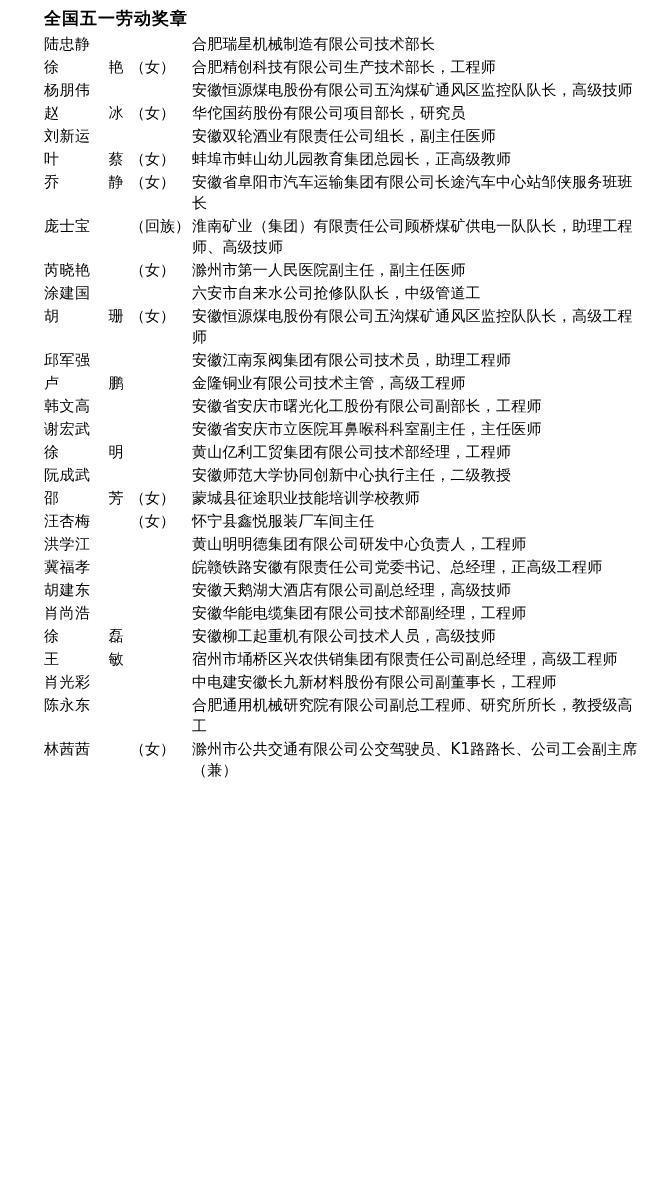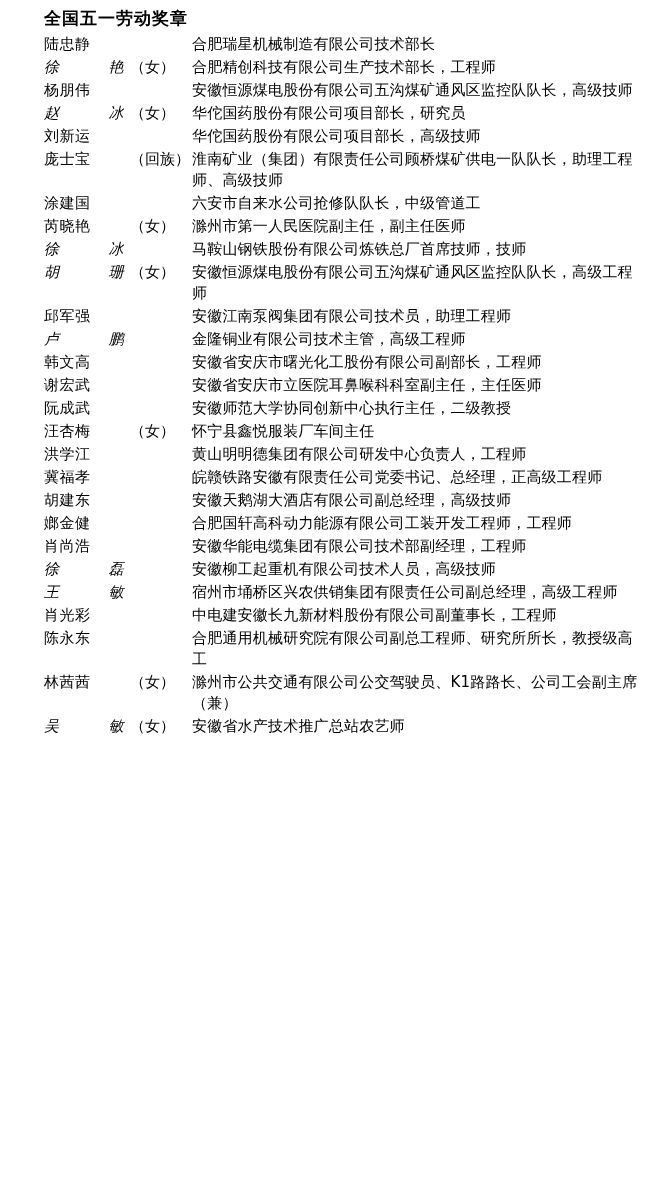--- a/index.html
+++ b/index.html
@@ -39,21 +39,20 @@
   }
   td.name {
     width: 86px;
     white-space: nowrap;
     letter-spacing: 0.5px;
   }
   td.name.spaced {
     text-align: justify;
     text-align-last: justify;
     padding-right: 6px;
-    font-style: italic;
   }
   td.mark {
     width: 62px;
     white-space: nowrap;
     text-align: left;
     padding-left: 6px;
   }
   td.desc {
     width: 447px;
     letter-spacing: 0.2px;
@@ -87,43 +86,48 @@
           <td class="desc">安徽恒源煤电股份有限公司五沟煤矿通风区监控队队长，高级技师</td>
         </tr>
         <tr class="row-gap">
           <td class="name spaced">赵 冰</td>
           <td class="mark">（女）</td>
           <td class="desc">华佗国药股份有限公司项目部长，研究员</td>
         </tr>
         <tr class="row-gap">
           <td class="name">刘新运</td>
           <td class="mark"></td>
-          <td class="desc">华佗国药股份有限公司项目部长，高级技师</td>
+          <td class="desc">安徽双轮酒业有限责任公司组长，副主任医师</td>
+        </tr>
+        <tr class="row-gap">
+          <td class="name spaced">叶 蔡</td>
+          <td class="mark">（女）</td>
+          <td class="desc">蚌埠市蚌山幼儿园教育集团总园长，正高级教师</td>
+        </tr>
+        <tr class="row-gap">
+          <td class="name spaced">乔 静</td>
+          <td class="mark">（女）</td>
+          <td class="desc">安徽省阜阳市汽车运输集团有限公司长途汽车中心站邹侠服务班班长</td>
         </tr>
         <tr class="row-gap">
           <td class="name">庞士宝</td>
           <td class="mark">（回族）</td>
           <td class="desc">淮南矿业（集团）有限责任公司顾桥煤矿供电一队队长，助理工程师、高级技师</td>
         </tr>
         <tr class="row-gap">
+          <td class="name">芮晓艳</td>
+          <td class="mark">（女）</td>
+          <td class="desc">滁州市第一人民医院副主任，副主任医师</td>
+        </tr>
+        <tr class="row-gap">
           <td class="name">涂建国</td>
           <td class="mark"></td>
           <td class="desc">六安市自来水公司抢修队队长，中级管道工</td>
         </tr>
         <tr class="row-gap">
-          <td class="name">芮晓艳</td>
-          <td class="mark">（女）</td>
-          <td class="desc">滁州市第一人民医院副主任，副主任医师</td>
-        </tr>
-        <tr class="row-gap">
-          <td class="name spaced">徐 冰</td>
-          <td class="mark"></td>
-          <td class="desc">马鞍山钢铁股份有限公司炼铁总厂首席技师，技师</td>
-        </tr>
-        <tr class="row-gap">
           <td class="name spaced">胡 珊</td>
           <td class="mark">（女）</td>
           <td class="desc">安徽恒源煤电股份有限公司五沟煤矿通风区监控队队长，高级工程师</td>
         </tr>
         <tr class="row-gap">
           <td class="name">邱军强</td>
           <td class="mark"></td>
           <td class="desc">安徽江南泵阀集团有限公司技术员，助理工程师</td>
         </tr>
         <tr class="row-gap">
@@ -135,50 +139,55 @@
           <td class="name">韩文高</td>
           <td class="mark"></td>
           <td class="desc">安徽省安庆市曙光化工股份有限公司副部长，工程师</td>
         </tr>
         <tr class="row-gap">
           <td class="name">谢宏武</td>
           <td class="mark"></td>
           <td class="desc">安徽省安庆市立医院耳鼻喉科科室副主任，主任医师</td>
         </tr>
         <tr class="row-gap">
+          <td class="name spaced">徐 明</td>
+          <td class="mark"></td>
+          <td class="desc">黄山亿利工贸集团有限公司技术部经理，工程师</td>
+        </tr>
+        <tr class="row-gap">
           <td class="name">阮成武</td>
           <td class="mark"></td>
           <td class="desc">安徽师范大学协同创新中心执行主任，二级教授</td>
         </tr>
         <tr class="row-gap">
+          <td class="name spaced">邵 芳</td>
+          <td class="mark">（女）</td>
+          <td class="desc">蒙城县征途职业技能培训学校教师</td>
+        </tr>
+        <tr class="row-gap">
           <td class="name">汪杏梅</td>
           <td class="mark">（女）</td>
           <td class="desc">怀宁县鑫悦服装厂车间主任</td>
         </tr>
         <tr class="row-gap">
           <td class="name">洪学江</td>
           <td class="mark"></td>
           <td class="desc">黄山明明德集团有限公司研发中心负责人，工程师</td>
         </tr>
         <tr class="row-gap">
           <td class="name">冀福孝</td>
           <td class="mark"></td>
           <td class="desc">皖赣铁路安徽有限责任公司党委书记、总经理，正高级工程师</td>
         </tr>
         <tr class="row-gap">
           <td class="name">胡建东</td>
           <td class="mark"></td>
           <td class="desc">安徽天鹅湖大酒店有限公司副总经理，高级技师</td>
         </tr>
         <tr class="row-gap">
-          <td class="name">嫏金健</td>
-          <td class="mark"></td>
-          <td class="desc">合肥国轩高科动力能源有限公司工装开发工程师，工程师</td>
-        </tr>
-        <tr class="row-gap">
           <td class="name">肖尚浩</td>
           <td class="mark"></td>
           <td class="desc">安徽华能电缆集团有限公司技术部副经理，工程师</td>
         </tr>
         <tr class="row-gap">
           <td class="name spaced">徐 磊</td>
           <td class="mark"></td>
           <td class="desc">安徽柳工起重机有限公司技术人员，高级技师</td>
         </tr>
         <tr class="row-gap">
@@ -193,22 +202,17 @@
         </tr>
         <tr class="row-gap">
           <td class="name">陈永东</td>
           <td class="mark"></td>
           <td class="desc">合肥通用机械研究院有限公司副总工程师、研究所所长，教授级高工</td>
         </tr>
         <tr class="row-gap">
           <td class="name">林茜茜</td>
           <td class="mark">（女）</td>
           <td class="desc">滁州市公共交通有限公司公交驾驶员、K1路路长、公司工会副主席（兼）</td>
-        </tr>
-        <tr class="row-gap">
-          <td class="name spaced">吴 敏</td>
-          <td class="mark">（女）</td>
-          <td class="desc">安徽省水产技术推广总站农艺师</td>
         </tr>
       </tbody>
   </table>
 
 </div>
 
 </body></html>

